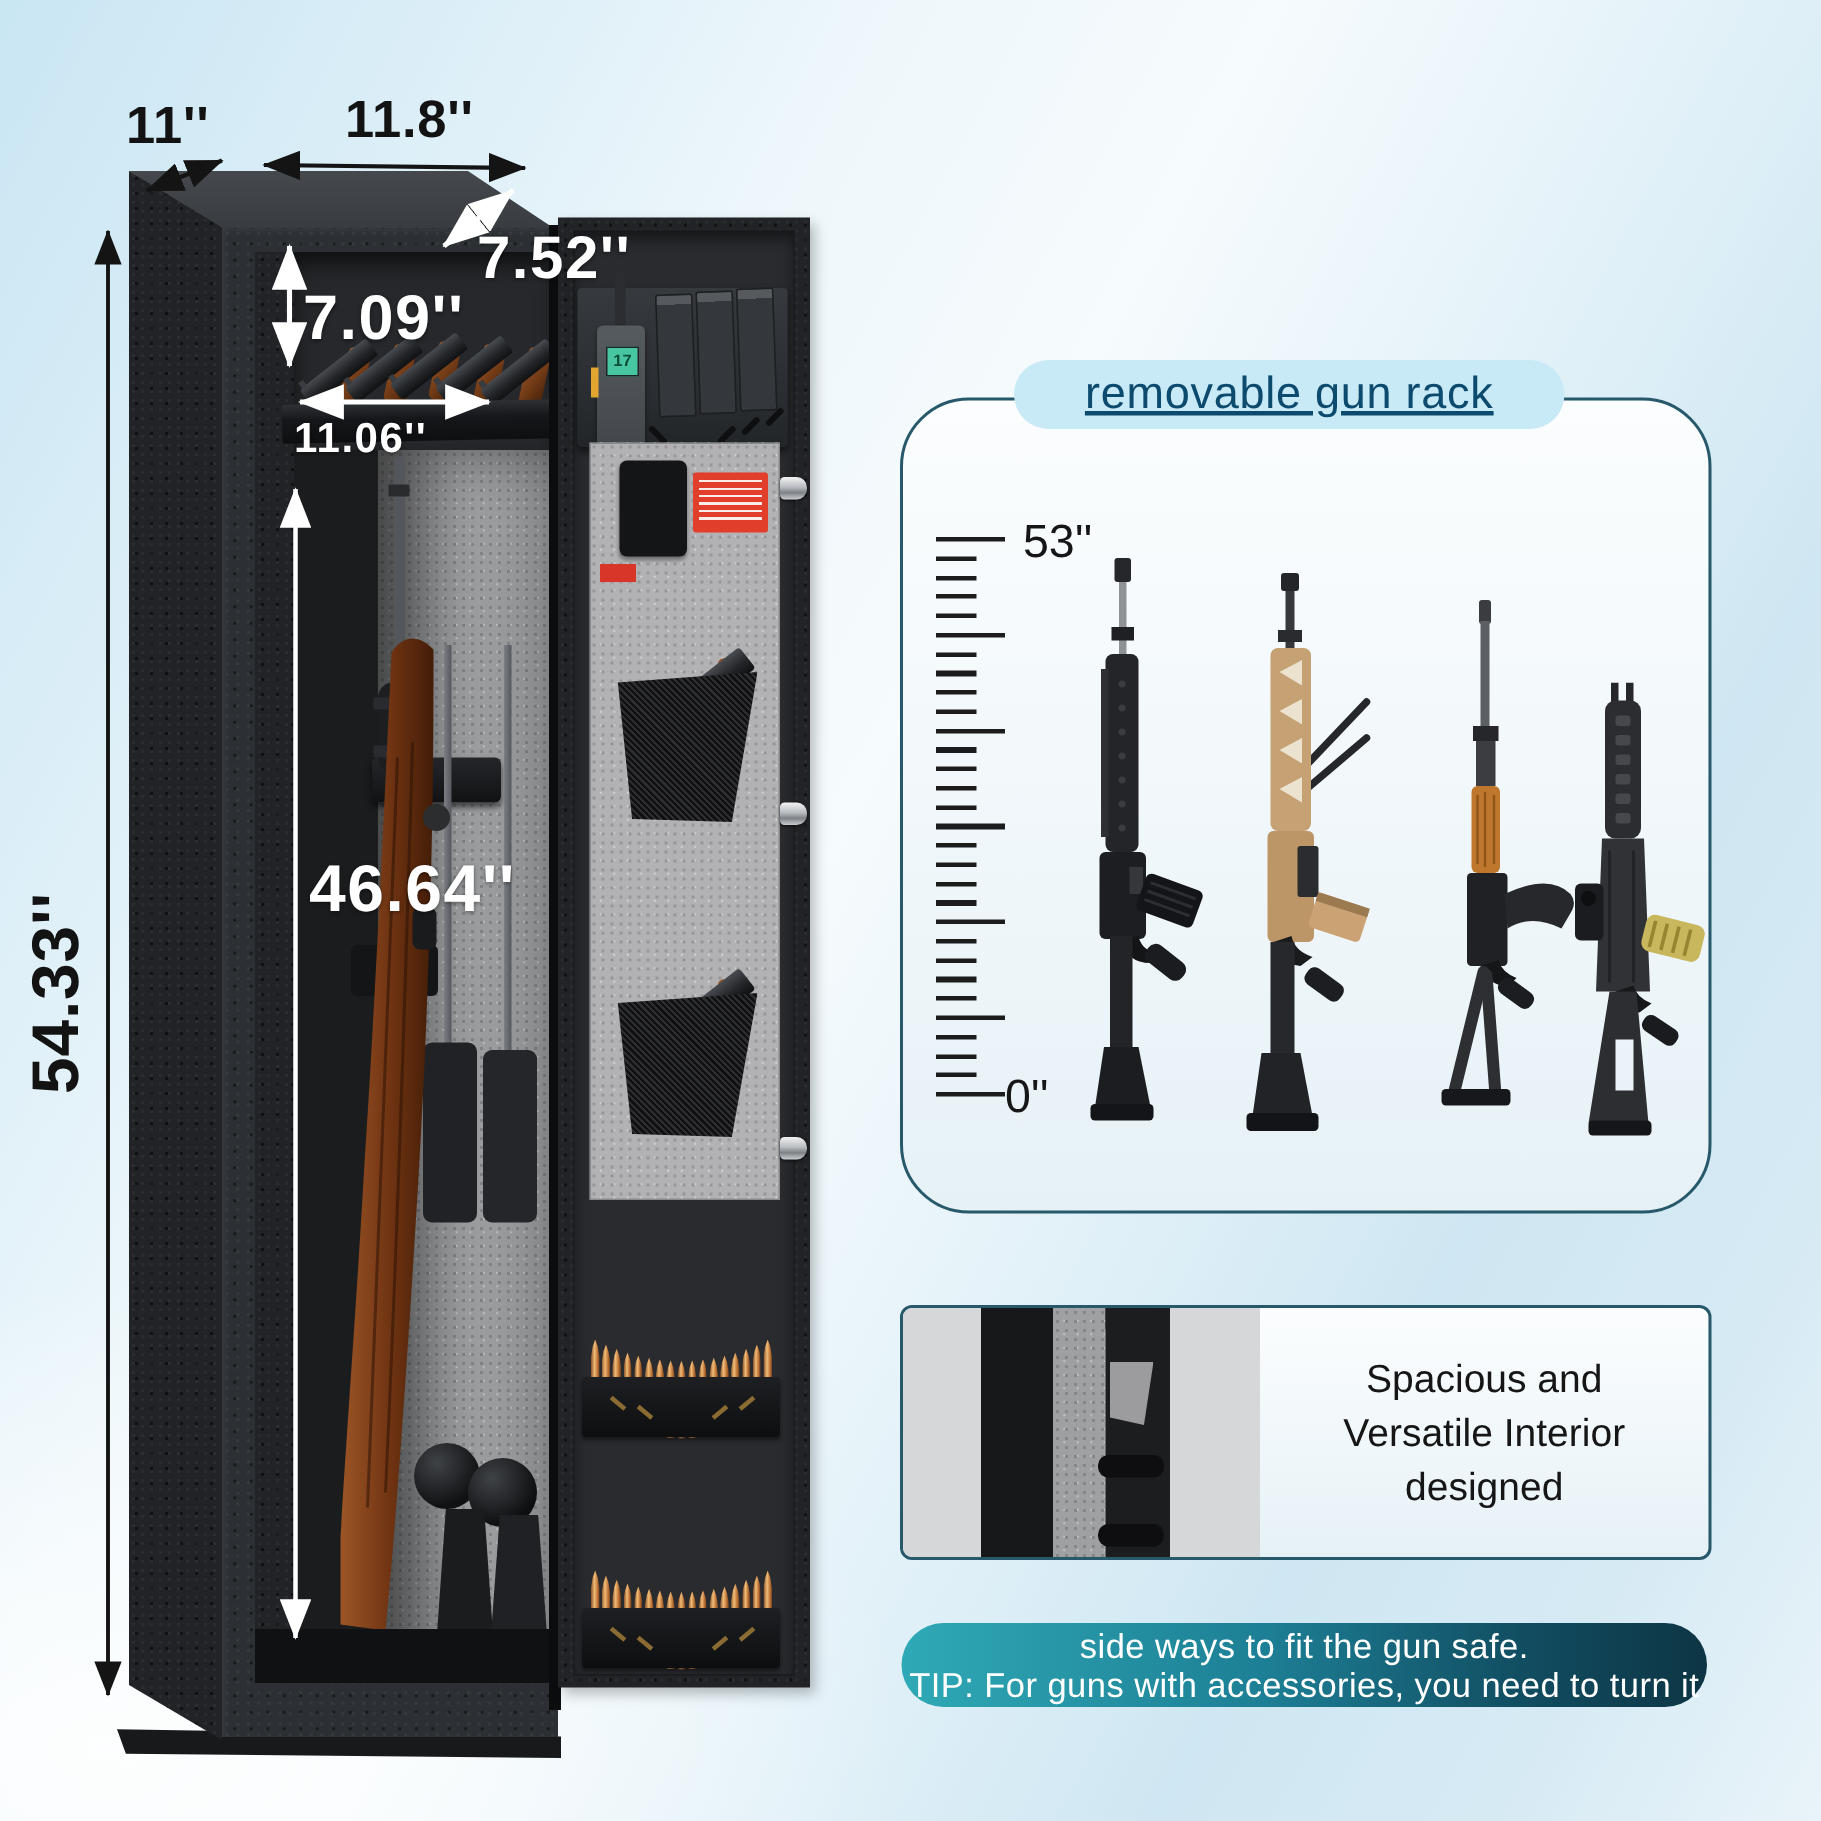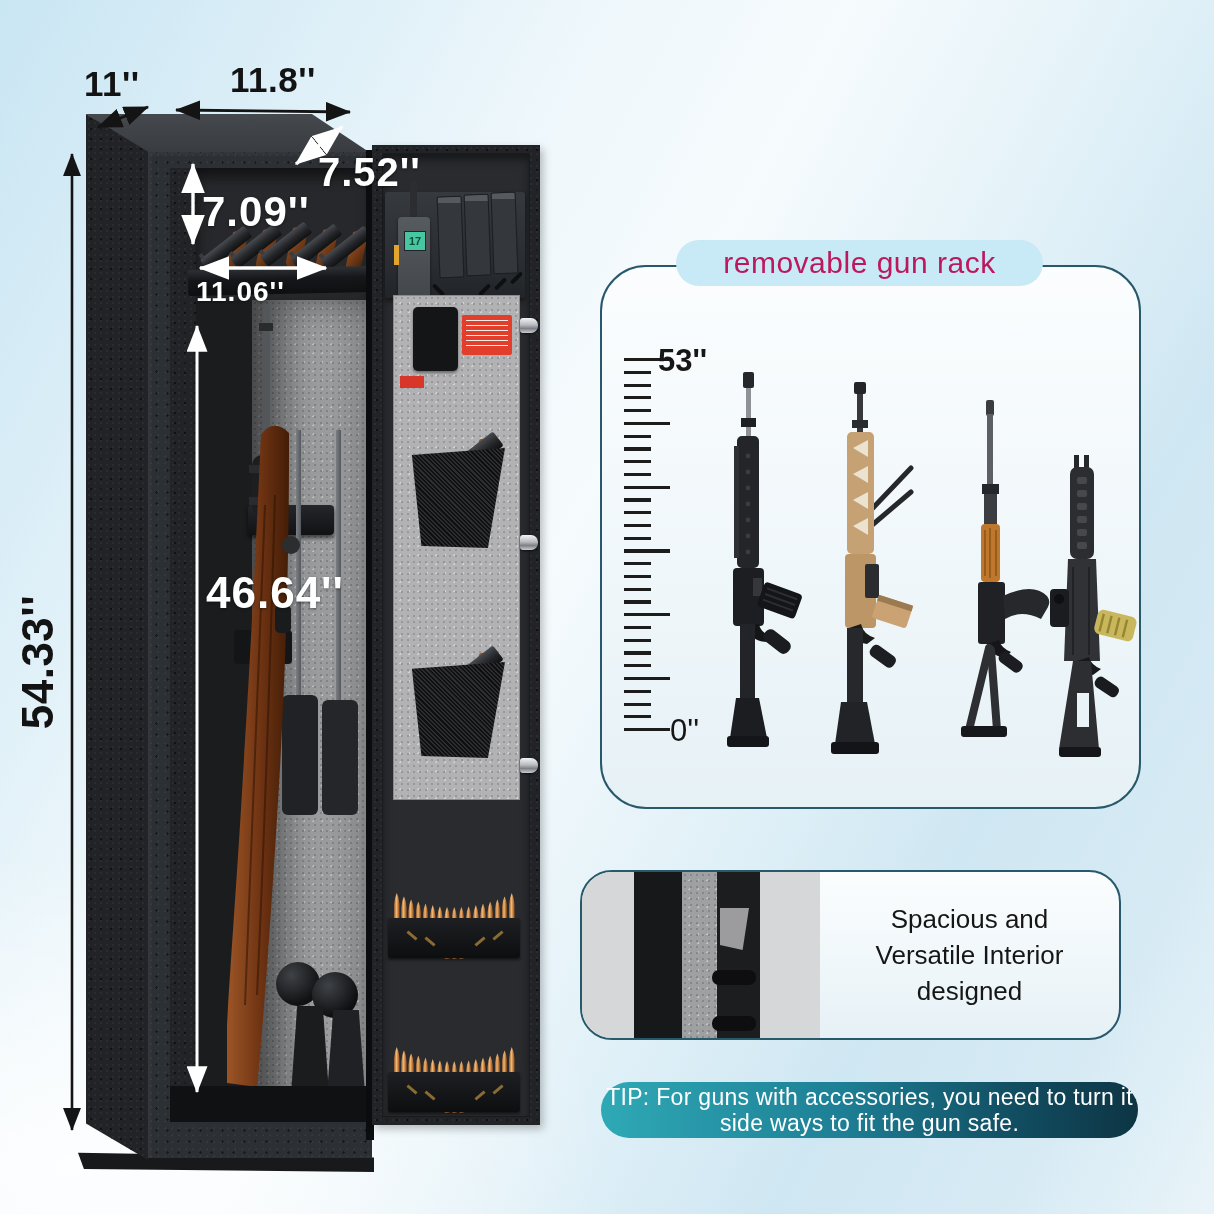--- a/index.html
+++ b/index.html
@@ -59,21 +59,21 @@
       clip-path:polygon(50% 0%,80% 9%,100% 22%,100% 100%,0% 100%,0% 22%,20% 9%);}
   
   .tick{position:absolute;left:0;width:27px;height:3.2px;background:#1c1c1c;}
   .tick.long{width:46px;}
   .ruler-label{position:absolute;font-size:31px;font-weight:500;color:#161616;}
   
   .panel{position:absolute;border:2.5px solid #27596b;border-radius:46px;
       background:linear-gradient(180deg,#fbfdfe 0%,#f0f7fa 55%,#e6f1f6 100%);}
   .pill-label{position:absolute;background:#c8e9f6;border-radius:24px;
       display:flex;align-items:center;justify-content:center;
-      font-size:30px;color:#be185d;letter-spacing:.5px;}
+      font-size:30px;color:#0c4a6e;letter-spacing:.5px;text-decoration:underline;}
   .caption{font-size:26px;color:#161616;line-height:36px;text-align:center;}
   .tip{position:absolute;border-radius:28px;display:flex;flex-direction:column;
       align-items:center;justify-content:center;color:#ffffff;font-size:23px;
       font-weight:500;line-height:26px;letter-spacing:.3px;
       background:linear-gradient(90deg,#2fa9b6 0%,#1d7f95 45%,#114c60 78%,#0d3544 100%);}
   
   .title{position:absolute;left:545px;top:114px;width:600px;height:66px;
       display:flex;align-items:center;justify-content:center;gap:16px;
       font-size:55px;font-weight:700;letter-spacing:1px;white-space:nowrap;}
   .t1{color:#17424f;} .t2{color:#1ba4ba;} .t3{color:#0a0a0a;}
@@ -338,21 +338,21 @@
         <div class="tick" style="top: 267.96px;"></div>
         <div class="tick" style="top: 280.72px;"></div>
         <div class="tick" style="top: 293.48px;"></div>
         <div class="tick" style="top: 306.24px;"></div>
         <div class="tick long" style="top: 319px;"></div>
         <div class="tick" style="top: 331.76px;"></div>
         <div class="tick" style="top: 344.52px;"></div>
         <div class="tick" style="top: 357.28px;"></div>
         <div class="tick long" style="top: 370.04px;"></div>
       </div>
-    <div class="ruler-label" style="left:56px;top:76px;font-weight:bold;">53''</div>
+    <div class="ruler-label" style="left:80px;top:76px;">53''</div>
     <div class="ruler-label" style="left:68px;top:446px;">0''</div>
 
     <svg class="abs" style="left:95px;top:105px;" width="110" height="380" viewBox="0 0 110 380">
       <rect x="49" y="12" width="5" height="56" fill="#8e9296"></rect>
       <rect x="46" y="0" width="11" height="16" rx="2" fill="#26272a"></rect>
       <rect x="44" y="46" width="15" height="9" fill="#1f2023"></rect>
       <rect x="40" y="64" width="22" height="132" rx="5" fill="#232528"></rect>
       <rect x="37" y="74" width="5" height="112" fill="#2e3033"></rect>
       <g fill="#3a3c40">
           <circle cx="51" cy="84" r="2.4"></circle>
@@ -451,34 +451,34 @@
       <path d="M48 206 q2 12 16 14 l8 -6 q-10 -4 -12 -12 z" fill="#17181a"></path>
       <g transform="rotate(34 72 228)">
           <rect x="66" y="222" width="26" height="12" rx="5" fill="#1a1b1e"></rect>
         </g>
       <path fill-rule="evenodd" d="M44 206 h18 l8 88 h-40 z M48 238 h12 v34 h-12 z" fill="#2c2e32"></path>
       <rect x="30" y="292" width="42" height="10" rx="3" fill="#151619"></rect>
     </svg>
   </div>
   <div class="pill-label" style="left:676px;top:240px;width:367px;height:46px;">removable gun rack</div>
 
-  <div class="panel" style="left:580px;top:870px;width:537px;height:166px;border-radius:32px;overflow:hidden;">
+  <div class="panel" style="left:600px;top:870px;width:537px;height:166px;border-radius:8px;overflow:hidden;">
     <div class="abs" style="left:0;top:0;width:238px;height:166px;background:#d6d7d9;">
       <div class="abs" style="left:52px;top:0;width:126px;height:14px;background:#242527;"></div>
       <div class="abs" style="left:52px;top:0;width:48px;height:166px;background:#17181a;"></div>
       <div class="abs felt" style="left:100px;top:0;width:35px;height:166px;"></div>
       <div class="abs" style="left:135px;top:0;width:43px;height:166px;background:#1c1d1e;"></div>
       <div class="abs" style="left:138px;top:36px;width:29px;height:42px;background:#9c9c9e;clip-path:polygon(0 0,100% 0,78% 100%,0 88%);"></div>
       <div class="abs" style="left:130px;top:98px;width:44px;height:15px;border-radius:7px;background:#0e0e10;"></div>
       <div class="abs" style="left:130px;top:144px;width:44px;height:15px;border-radius:7px;background:#0e0e10;"></div>
     </div>
     <div class="abs" style="left:238px;top:0;width:299px;height:166px;display:flex;flex-direction:column;align-items:center;justify-content:center;">
       <div class="caption">Spacious and</div>
       <div class="caption">Versatile Interior designed</div>
     </div>
   </div>
 
   <div class="tip" style="left:601px;top:1082px;width:537px;height:56px;">
+    <div>side ways to fit the gun safe.</div>
     <div>TIP: For guns with accessories, you need to turn it</div>
-    <div>side ways to fit the gun safe.</div>
   </div>
 
 </div>
 
 </body></html>

